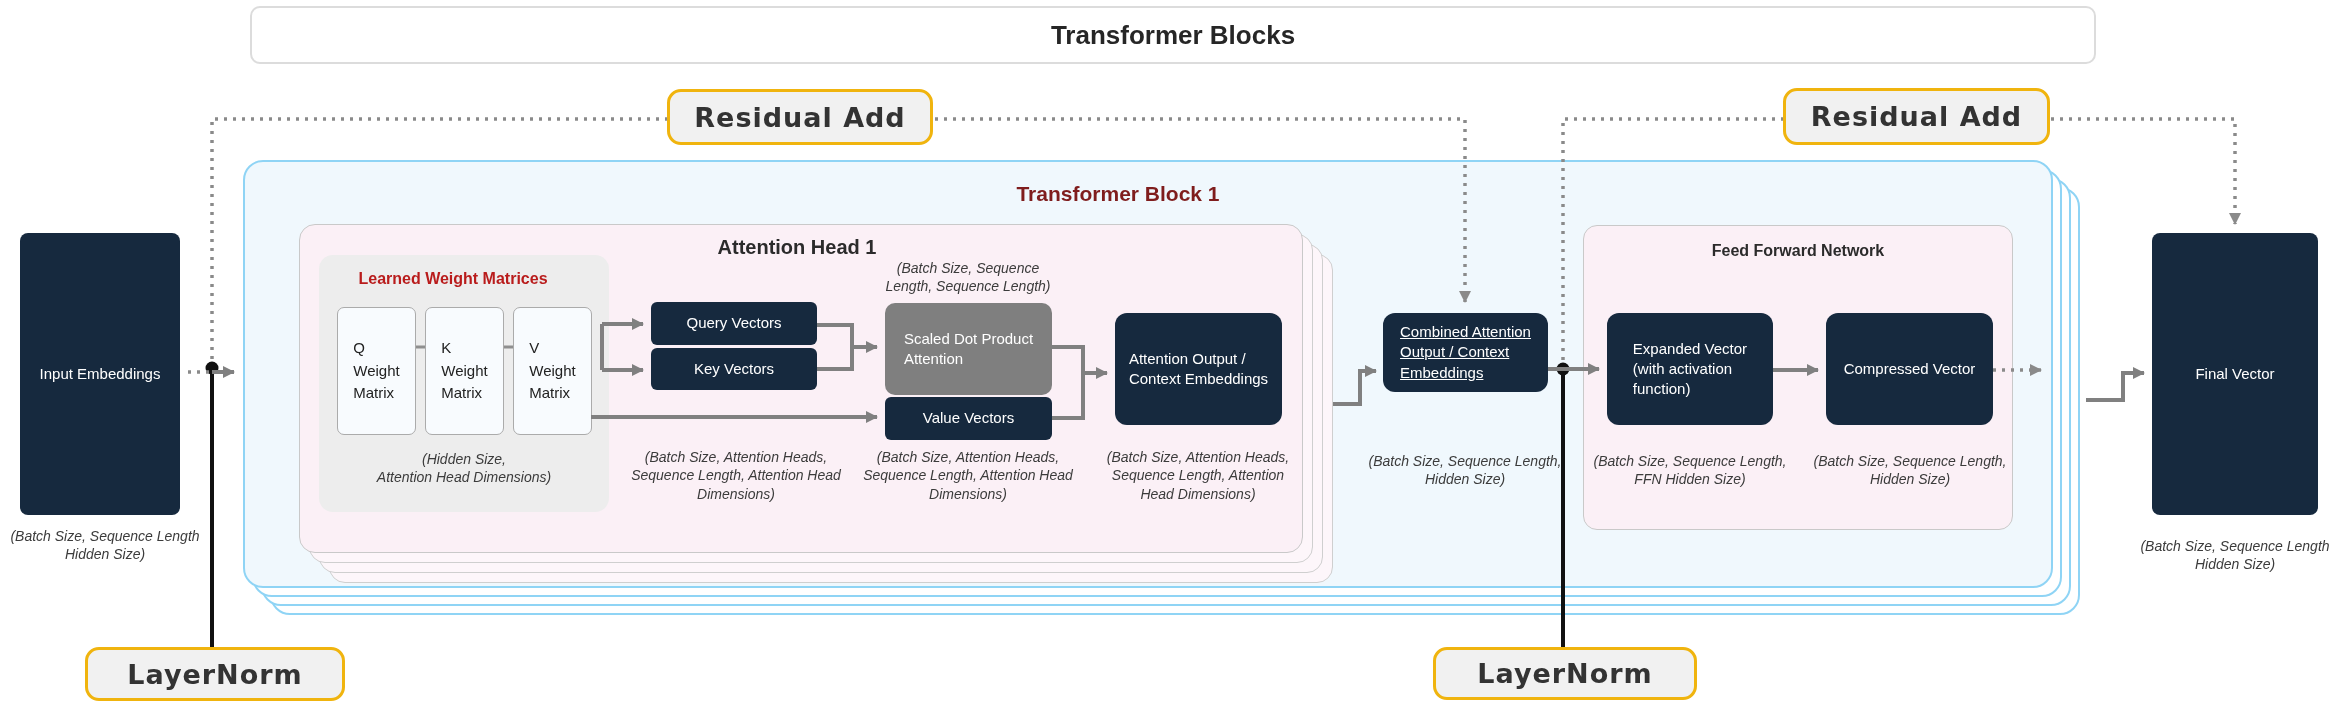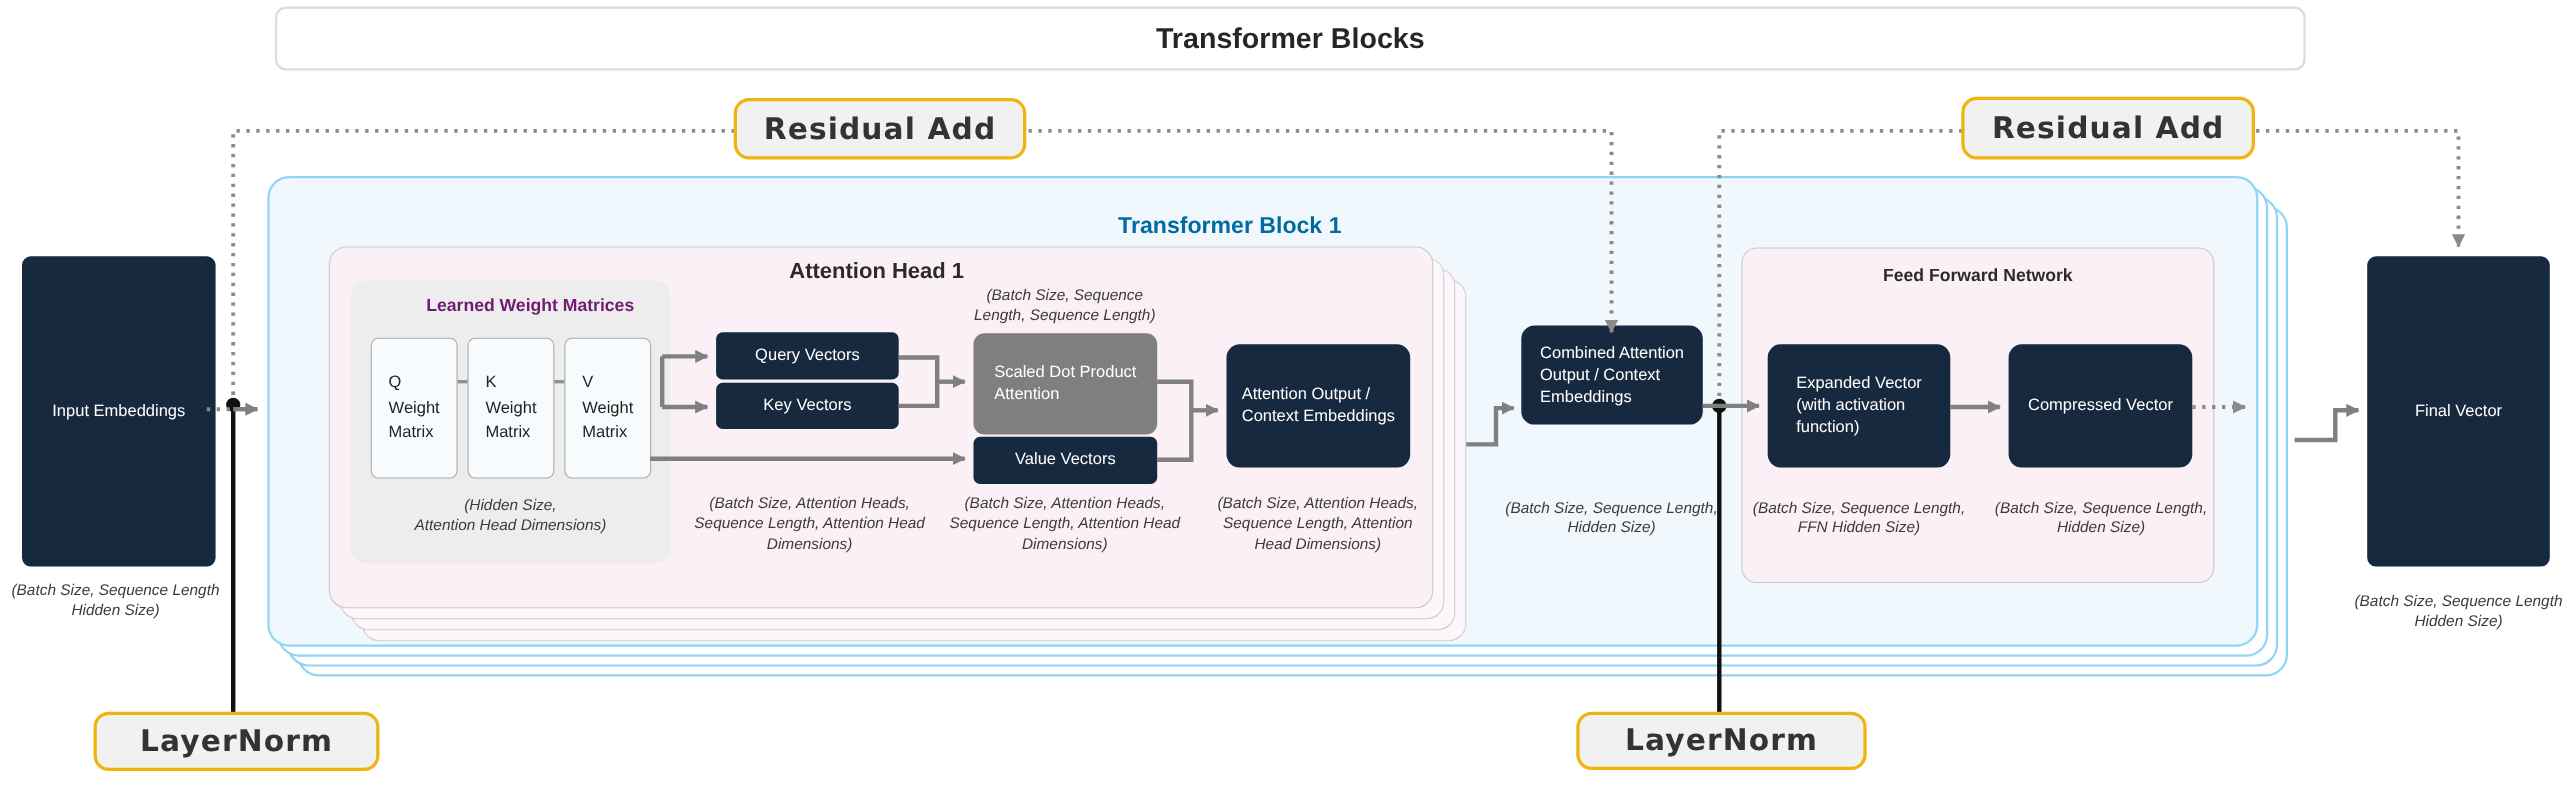--- a/index.html
+++ b/index.html
@@ -13,49 +13,49 @@
   .title-box{left:250px;top:6px;width:1846px;height:58px;background:#fff;
              border:2px solid #dcdcdc;border-radius:10px;}
   .title-text{font-size:26px;font-weight:bold;color:#262626;width:100%;height:100%;}
 
   
   .tblock{width:1810px;height:428px;border:2.5px solid #8fd4f5;border-radius:20px;background:#fff;}
   .tb-l3{left:270px;top:187px;}
   .tb-l2{left:261px;top:178px;}
   .tb-l1{left:252px;top:169px;}
   .tb-main{left:243px;top:160px;background:#f0f8fd;}
-  .tb-title{left:918px;top:192px;width:400px;height:28px;font-size:21px;font-weight:bold;color:#0369a1;}
+  .tb-title{left:918px;top:180px;width:400px;height:28px;font-size:21px;font-weight:bold;color:#7f1d1d;}
 
   
   .ahead{width:1004px;height:329px;border:1.5px solid #cfcfcf;border-radius:16px;background:#fdf6fa;}
   .ah-l3{left:329px;top:254px;}
   .ah-l2{left:319px;top:244px;}
   .ah-l1{left:309px;top:234px;}
   .ah-main{left:299px;top:224px;background:#fbf0f6;border-color:#c9c9c9;}
   .ah-title{left:597px;top:234px;width:400px;height:26px;font-size:20px;font-weight:bold;color:#2b2b2b;}
 
   
   .lwm-box{left:319px;top:255px;width:290px;height:257px;background:#ededed;border-radius:14px;}
-  .lwm-title{left:337px;top:268px;width:290px;height:22px;font-size:16px;font-weight:bold;color:#701a75;}
+  .lwm-title{left:308px;top:268px;width:290px;height:22px;font-size:16px;font-weight:bold;color:#b91c1c;}
   .wmatrix{width:79px;height:128px;background:#f8fbfe;border:1.5px solid #ababab;border-radius:7px;
            font-size:15px;line-height:1.5;color:#222;}
   .q-box{left:337px;top:307px;} .k-box{left:425px;top:307px;} .v-box{left:513px;top:307px;}
 
   
   .navy{background:#16293e;color:#fff;font-size:15px;line-height:1.35;}
   .gray{background:#7f7f7f;color:#fff;font-size:15px;line-height:1.35;}
   .query-box{left:651px;top:302px;width:166px;height:43px;border-radius:6px;}
   .key-box{left:651px;top:348px;width:166px;height:42px;border-radius:6px;}
   .sdpa-box{left:885px;top:303px;width:167px;height:92px;border-radius:10px;}
   .value-box{left:885px;top:397px;width:167px;height:43px;border-radius:6px;}
   .attnout-box{left:1115px;top:313px;width:167px;height:112px;border-radius:12px;}
-  .combined-box{left:1383px;top:296px;width:165px;height:90px;border-radius:12px;}
+  .combined-box{left:1383px;top:313px;width:165px;height:79px;border-radius:12px;text-decoration:underline;}
   .expanded-box{left:1607px;top:313px;width:166px;height:112px;border-radius:12px;}
   .compressed-box{left:1826px;top:313px;width:167px;height:112px;border-radius:12px;}
-  .input-box{left:20px;top:233px;width:176px;height:282px;border-radius:8px;}
+  .input-box{left:20px;top:233px;width:160px;height:282px;border-radius:8px;}
   .final-box{left:2152px;top:233px;width:166px;height:282px;border-radius:8px;}
 
   
   .ffn-box{left:1583px;top:225px;width:430px;height:305px;background:#fbf0f6;
            border:1.5px solid #c9c9c9;border-radius:14px;}
   .ffn-title{left:1598px;top:238px;width:400px;height:26px;font-size:16px;font-weight:bold;color:#2b2b2b;}
 
   
   .cap{font-style:italic;font-size:14px;line-height:1.32;color:#3b3b3b;text-align:center;}
   .cap-lwm{left:323px;top:450px;width:282px;}

